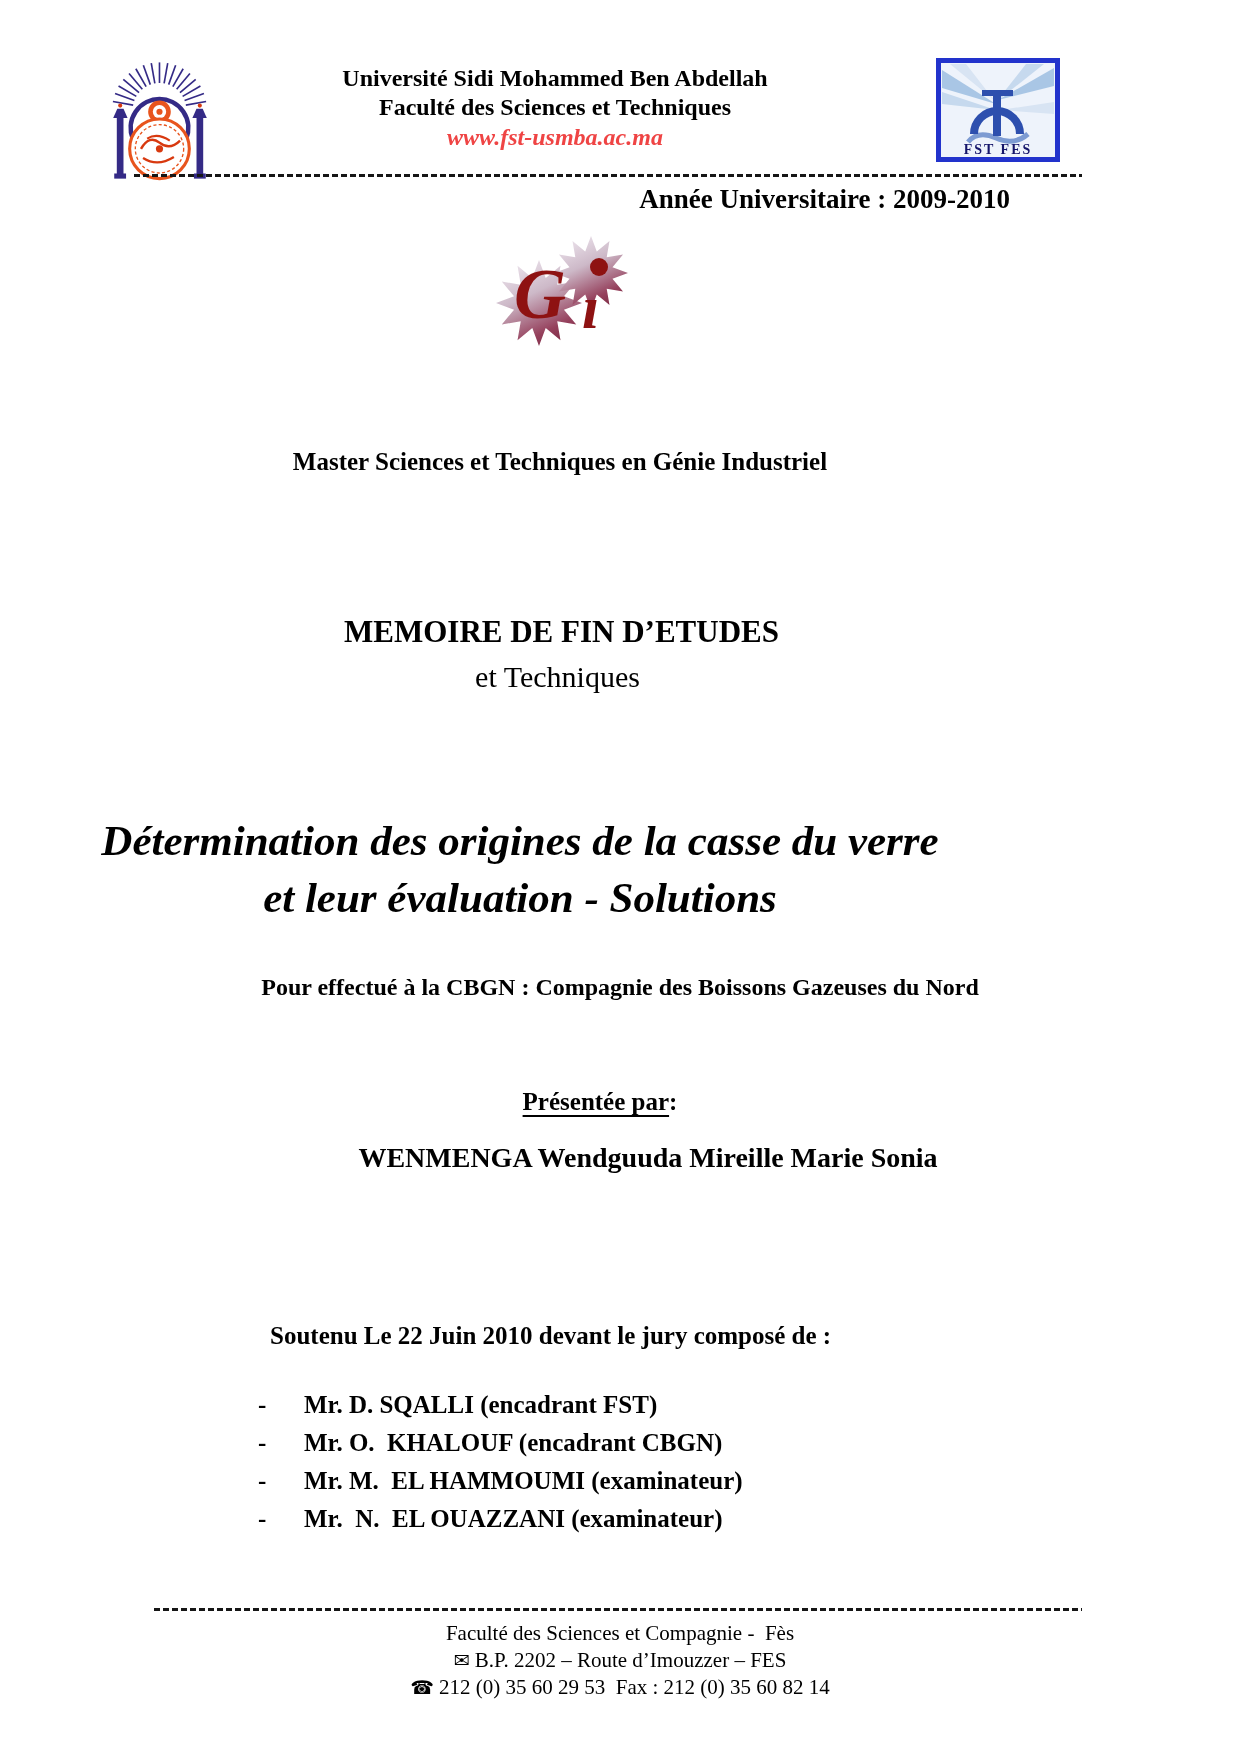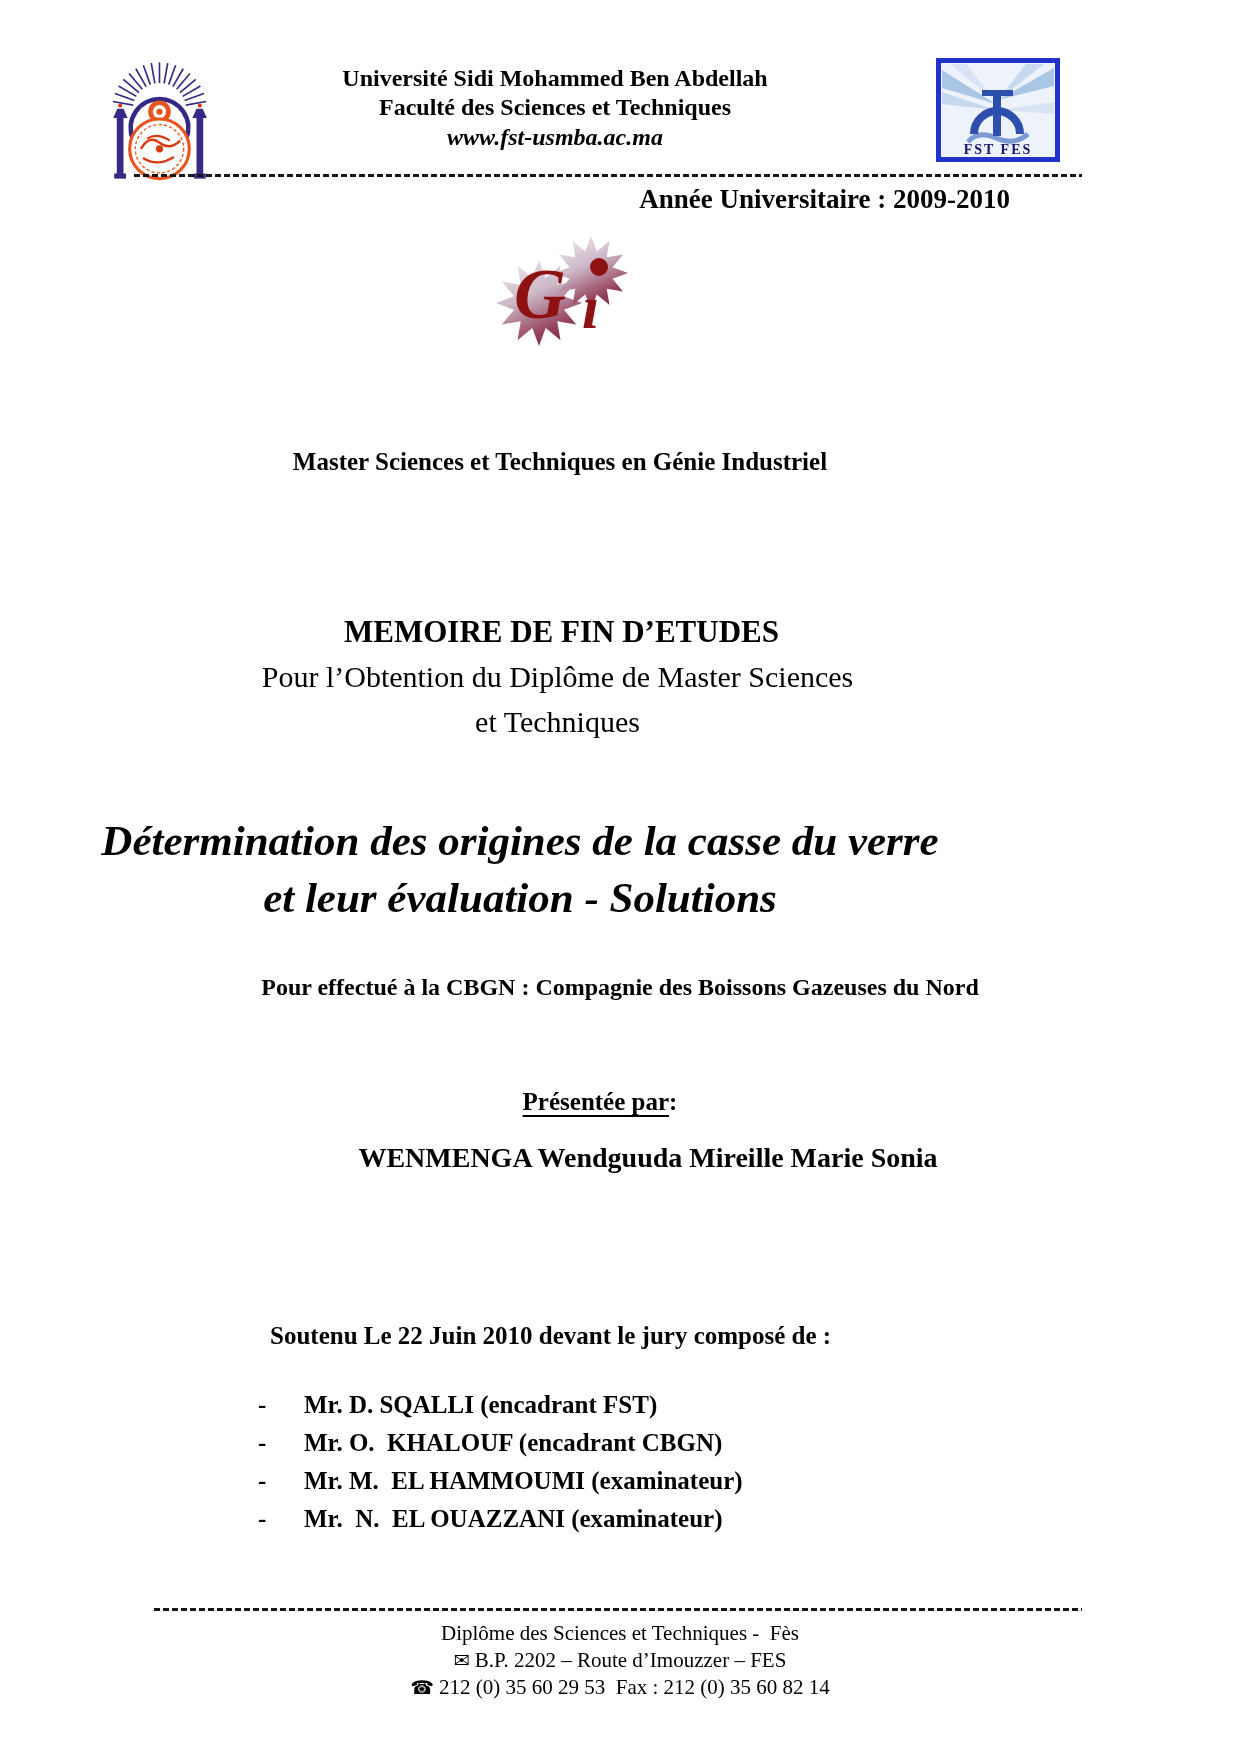--- a/index.html
+++ b/index.html
@@ -11,21 +11,21 @@
     font-family:"Liberation Serif", serif;
     color:#000;
     overflow:hidden;
   }
   .pre{white-space:pre-wrap;}
 
   
   .uni-emblem{position:absolute;left:106px;top:54px;width:108px;height:132px;}
   .hdr-text{position:absolute;left:250px;top:64px;width:610px;text-align:center;}
   .hdr-line{font-size:24px;font-weight:bold;line-height:29px;}
-  .hdr-site{font-size:24px;font-weight:bold;font-style:italic;color:#000000;line-height:30px;}
+  .hdr-site{font-size:24px;font-weight:bold;font-style:italic;color:#ef4444;line-height:30px;}
   .fst-logo{position:absolute;left:936px;top:58px;width:124px;height:104px;}
 
   .rule{height:3px;background:repeating-linear-gradient(90deg,#161616 0 6px,transparent 6px 9px);}
   .rule-top{position:absolute;left:134px;top:174px;width:948px;}
   .rule-bottom{position:absolute;left:154px;top:1608px;width:928px;}
 
   .annee{position:absolute;left:470px;top:184px;width:540px;text-align:right;
          font-size:27px;font-weight:bold;}
 
   
@@ -148,21 +148,20 @@
     <div class="gear gear-2"></div>
     <div class="gi-letter gi-g">G</div>
     <div class="gi-letter gi-i">ı</div>
     <div class="gi-dot"></div>
   </div>
 
   <div class="program">Master Sciences et Techniques en Génie Industriel</div>
 
   <div class="memoire">
     <div class="memoire-heading">MEMOIRE DE FIN D’ETUDES</div>
-    <div class="memoire-sub">Pour l’Obtention du Diplôme de Master Sciences</div>
     <div class="memoire-sub">et Techniques</div>
   </div>
 
   <div class="thesis-title">
     <div>Détermination des origines de la casse du verre</div>
     <div>et leur évaluation - Solutions</div>
   </div>
 
   <div class="stage pre">Pour effectué à la CBGN : Compagnie des Boissons Gazeuses du Nord</div>
 
@@ -184,18 +183,18 @@
       <span class="pre">Mr. M.  EL HAMMOUMI (examinateur)</span>
     </div>
     <div class="jury-row">
       <span class="jury-bullet">-</span>
       <span class="pre">Mr.  N.  EL OUAZZANI (examinateur)</span>
     </div>
   </div>
 
   <div class="rule rule-bottom"></div>
   <div class="footer">
-    <div class="pre">Diplôme des Sciences et Techniques -  Fès</div>
+    <div class="pre">Faculté des Sciences et Compagnie -  Fès</div>
     <div><span class="ficon">✉</span> <span class="pre">B.P. 2202 – Route d’Imouzzer – FES</span></div>
     <div><span class="ficon">☎</span> <span class="pre">212 (0) 35 60 29 53  Fax : 212 (0) 35 60 82 14</span></div>
   </div>
 
 </div>
 
 </body></html>

